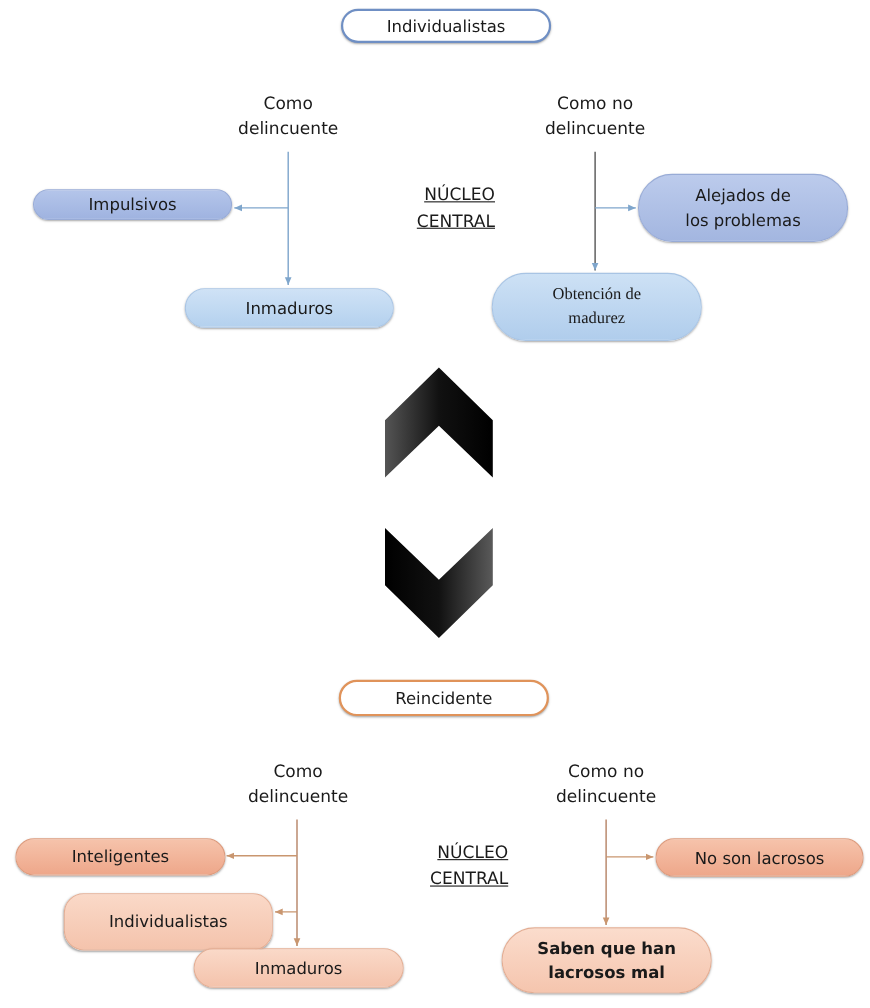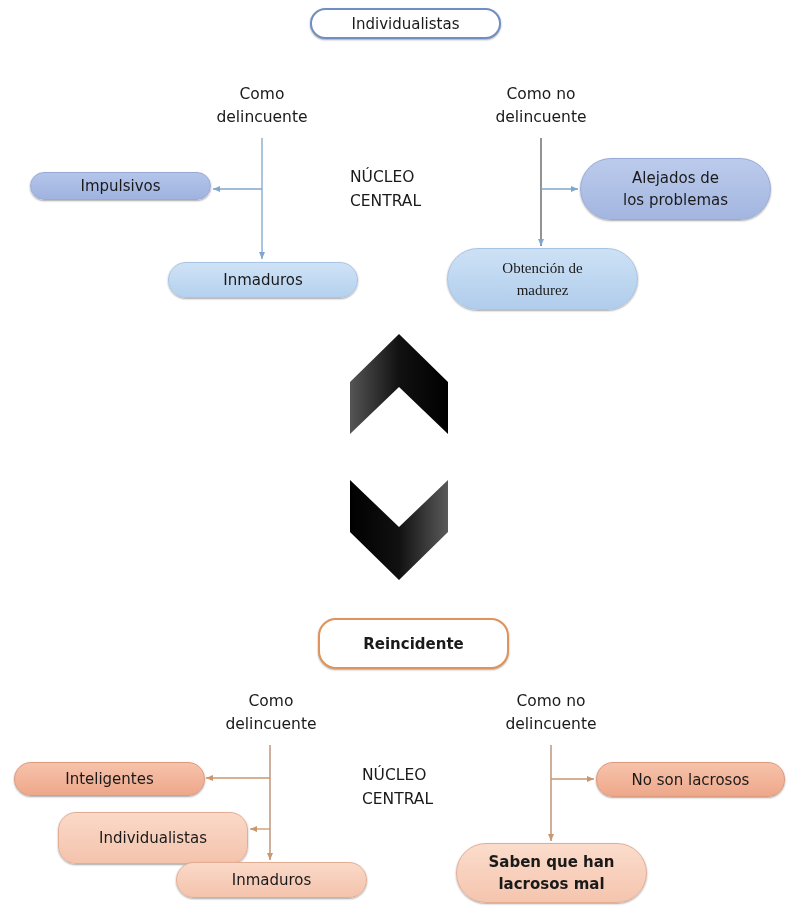--- a/index.html
+++ b/index.html
@@ -4,21 +4,21 @@
   <style>
     html, body { margin: 0; padding: 0; background: #ffffff; }
     body { width: 791px; height: 916px; position: relative; overflow: hidden;
            font-family: "DejaVu Sans", "Liberation Sans", sans-serif; color: #1a1a1a; }
     .abs { position: absolute; }
     .title-box { position: absolute; display: flex; align-items: center; justify-content: center;
                  background: #ffffff; border-radius: 18px; font-size: 15px; box-sizing: border-box; }
     .title-blue { border: 2.5px solid #6f8fc4; box-shadow: 0 1px 2px rgba(0,0,0,0.35); }
     .title-orange { border: 2.5px solid #e0935a; box-shadow: 0 1px 2px rgba(0,0,0,0.35); }
     .label { position: absolute; text-align: center; font-size: 15.5px; line-height: 23px; }
-    .core { position: absolute; text-align: left; font-size: 15.5px; line-height: 24px; }
+    .core { position: absolute; text-align: right; font-size: 15.5px; line-height: 24px; text-decoration: underline; }
     .node { position: absolute; display: flex; align-items: center; justify-content: center;
             text-align: center; font-size: 15px; line-height: 22px; box-sizing: border-box;
             border-radius: 20px; box-shadow: 0 1px 2px rgba(0,0,0,0.35); padding: 0 6px; }
     .node-blue-dark { background: linear-gradient(#b4c5ea, #9fb3e0); border: 1px solid #98abd6; border-radius: 18px; }
     .node-blue-light { background: linear-gradient(#cfe2f6, #b4d1ee); border: 1px solid #a8c4e4; border-radius: 18px; }
     .node-blue-dark-tall { background: linear-gradient(#bccbec, #a3b6e0); border: 1px solid #98abd6; border-radius: 31px; }
     .node-blue-light-tall { background: linear-gradient(#cde1f5, #b0cdec); border: 1px solid #a8c4e4; border-radius: 31px; font-family: Liberation Serif, serif; }
     .node-orange-dark { background: linear-gradient(#f6c3ab, #eea78a); border: 1px solid #dc9a7c; border-radius: 17px; }
     .node-orange-light { background: linear-gradient(#fad9c8, #f4c3ac); border: 1px solid #e3ad93; border-radius: 18px; }
     .node-orange-light-tall { background: linear-gradient(#fbdccc, #f5c5ae); border: 1px solid #e3ad93; border-radius: 30px; }
@@ -106,21 +106,21 @@
     </linearGradient>
   </defs>
   <g>
     <path d="M1,50 L50,2 L99,50 L99,102 L50,55 L1,102 Z" fill="url(#gUp)"></path>
   </g>
   <g>
     <path d="M1,148 L50,195 L99,148 L99,200 L50,248 L1,200 Z" fill="url(#gDown)"></path>
   </g>
 </svg>
 
-<div class="title-box title-orange" style="left:318px; top:618px; width:191px; height:51px;font-weight:bold;">
+<div class="title-box title-orange" style="left:308px; top:618px; width:191px; height:33px;">
   <span>Reincidente</span>
 </div>
 
 <div class="label" style="left:211px; top:690px; width:120px;">
   <div>Como</div>
   <div>delincuente</div>
 </div>
 
 <div class="label" style="left:491px; top:690px; width:120px;">
   <div>Como no</div>

